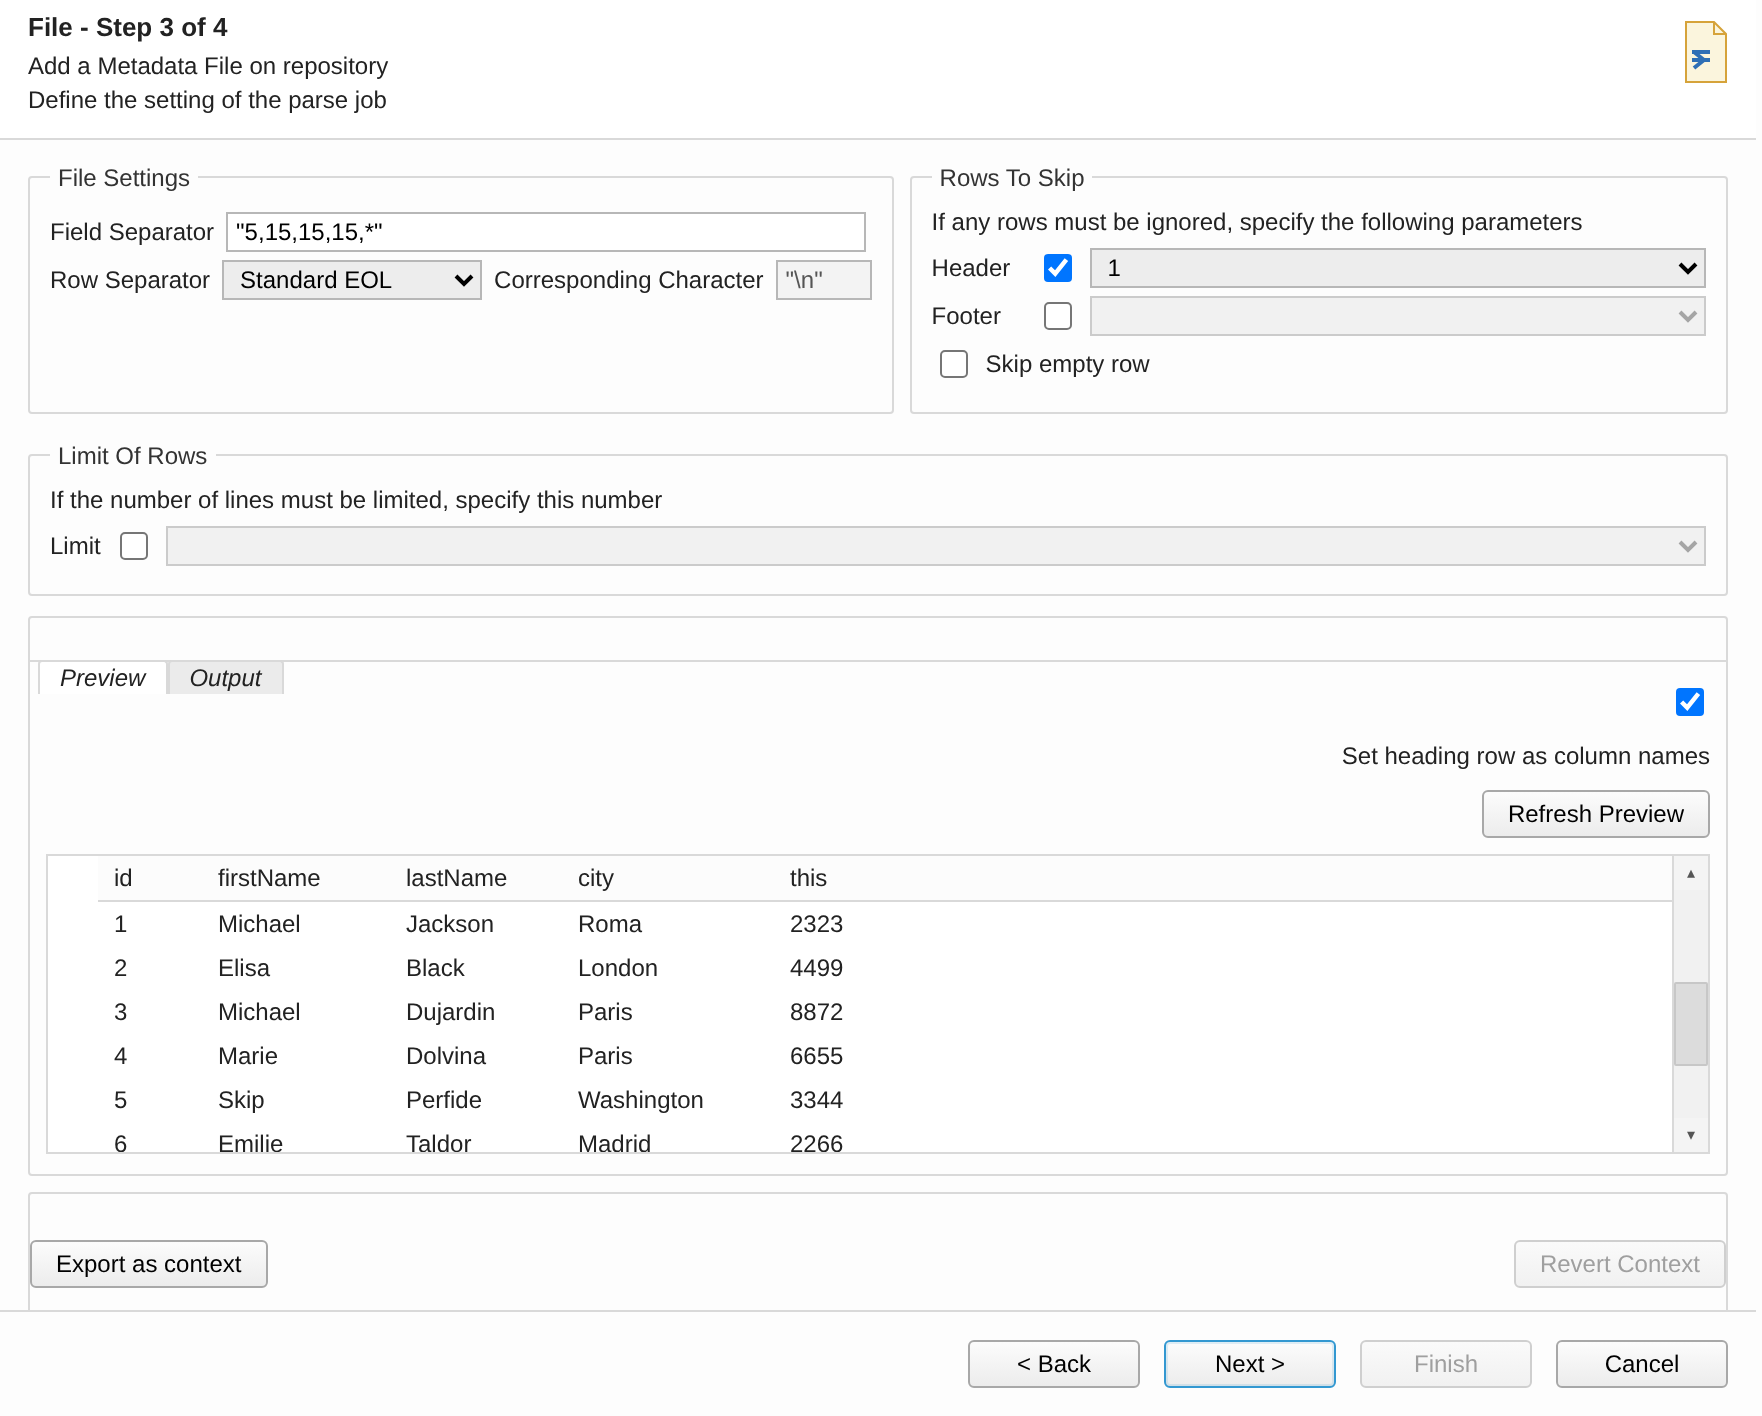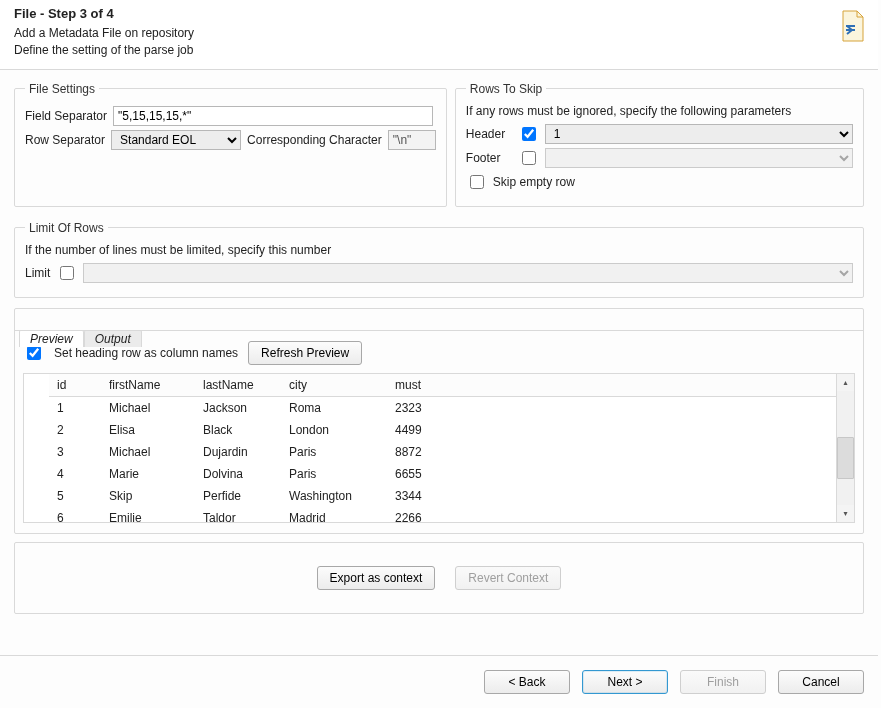--- a/index.html
+++ b/index.html
@@ -72,21 +72,21 @@
     padding:1px 10px;
     background:#ebebeb;
     cursor:pointer;
     font-size:12px;
     position:relative; top:17px;
     border-radius:2px 2px 0 0;
     font-style:italic;
   }
   .tab.active { background:#ffffff; }
   .preview-inner { padding:10px 8px; }
-  .toolbar { display:flex; align-items:center; gap:10px; margin-bottom:8px;}
+  .toolbar { display:flex; align-items:flex-end; gap:10px; margin-bottom:8px;flex-direction:column;}
   button.btn {
     height:24px;
     padding:0 12px;
     border:1px solid var(--btn-border);
     border-radius:3px;
     background:linear-gradient(#fcfcfc,#ececec);
     cursor:pointer;
     font-size:12px;
   }
   button.btn.primary { border:1px solid var(--next-border); box-shadow:0 0 0 1px rgba(51,152,209,.15) inset;}
@@ -98,21 +98,21 @@
   
   .vscroll { position:absolute; right:0; top:0; bottom:0; width:17px; background:#f1f1f1; border-left:1px solid var(--border-light); display:flex; flex-direction:column; justify-content:space-between; align-items:center;}
   .vscroll .arrow { width:17px; height:17px; display:flex; align-items:center; justify-content:center; font-size:8px; color:#555; background:#f4f4f4;}
   .vscroll .thumb { width:15px; flex:0 0 40px; background:#dcdcdc; border:1px solid #c7c7c7; border-radius:1px; margin-top:20px;}
   
   .export-area {
     border:1px solid var(--border-light);
     border-radius:2px;
     margin:0 4px 4px 4px;
     height:70px;
-    display:flex; align-items:center; justify-content:center; gap:20px;
+    display:flex; align-items:center; justify-content:space-between; gap:20px;
   }
   .wiz-footer {
     border-top:1px solid var(--border-light);
     padding:14px 14px 14px 0;
     display:flex; justify-content:flex-end; gap:12px;
   }
   .wiz-footer .btn { width:86px; }
   
   .w-full{flex:1 1 auto;}
   .w-sm{width:48px;}
@@ -207,21 +207,21 @@
           <button class="btn">Refresh Preview</button>
         </div>
         <div class="table-shell">
           <table class="grid">
             <thead>
               <tr>
                 <th id="col-id">id</th>
                 <th id="col-fn">firstName</th>
                 <th id="col-ln">lastName</th>
                 <th id="col-city">city</th>
-                <th id="col-ph">must</th>
+                <th id="col-ph">this</th>
                 <th></th>
               </tr>
             </thead>
             <tbody id="preview-tbody">
                 <tr>
                   <td>1</td>
                   <td>Michael</td>
                   <td>Jackson</td>
                   <td>Roma</td>
                   <td>2323</td>

